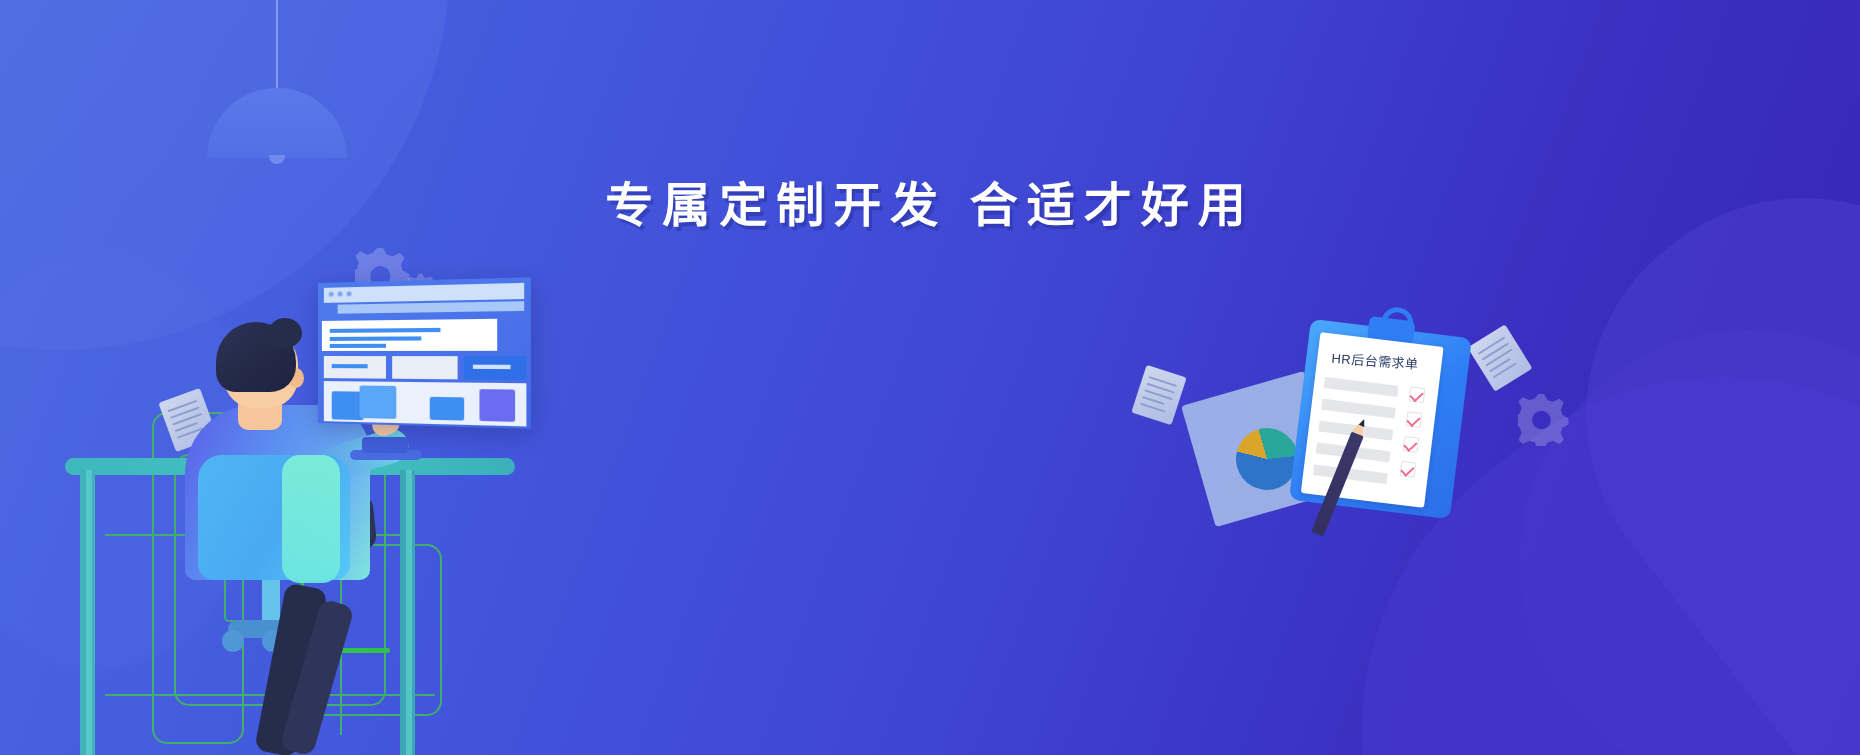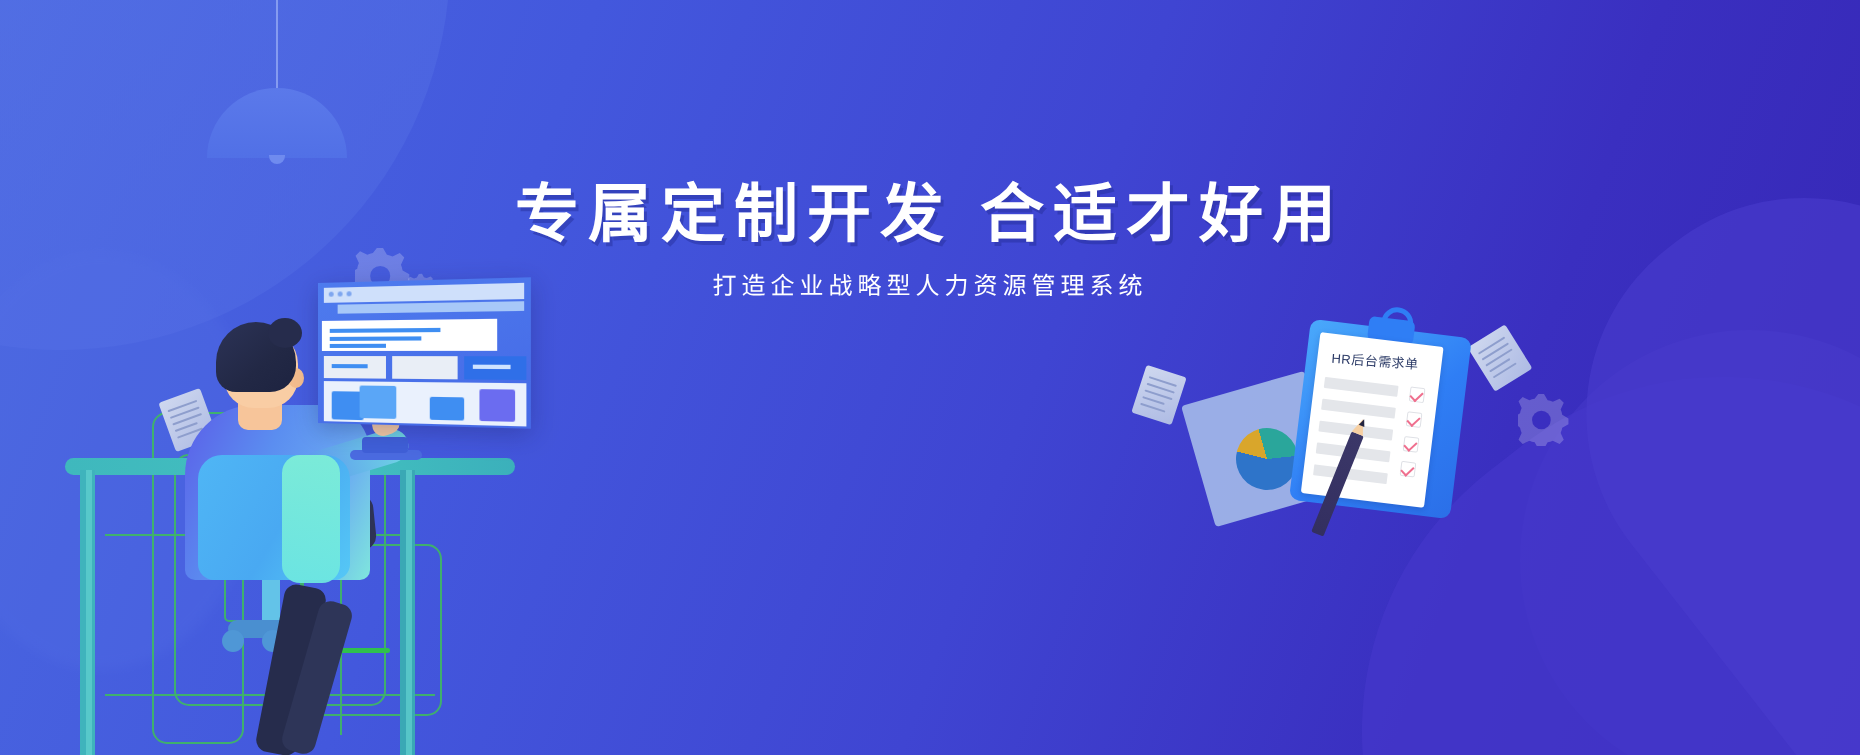--- a/index.html
+++ b/index.html
@@ -177,21 +177,21 @@
     border-bottom:16px solid #f6cfa2;
   }
   .pencil-lead{
     position:absolute;left:3.5px;top:-16px;width:0;height:0;
     border-left:3px solid transparent;border-right:3px solid transparent;
     border-bottom:7px solid #23243f;
   }
   
   .copy{position:absolute;left:0;top:178px;width:1860px;text-align:center;}
   .headline{
-    font-size:64px;font-weight:bold;color:#ffffff;letter-spacing:9px;
+    font-size:48px;font-weight:bold;color:#ffffff;letter-spacing:9px;
     line-height:1.15;margin:0;
     text-shadow:3px 4px 0 rgba(36,44,150,.45);
   }
   .subline{
     margin:14px 0 0 0;font-size:24px;color:#ffffff;letter-spacing:5px;font-weight:500;
   }
 </style>
 </head>
 <body>
 
@@ -342,16 +342,15 @@
       <div class="clip-chk" style="left:96px;top:118px;"></div>
     </div>
   </div>
   <div class="pencil">
     <div class="pencil-tip"></div>
     <div class="pencil-lead"></div>
   </div>
 
   <div class="copy">
     <h1 class="headline">专属定制开发  合适才好用</h1>
-    <p class="subline">打造企业战略型人力资源管理系统</p>
   </div>
 
 </div>
 
 </body></html>

